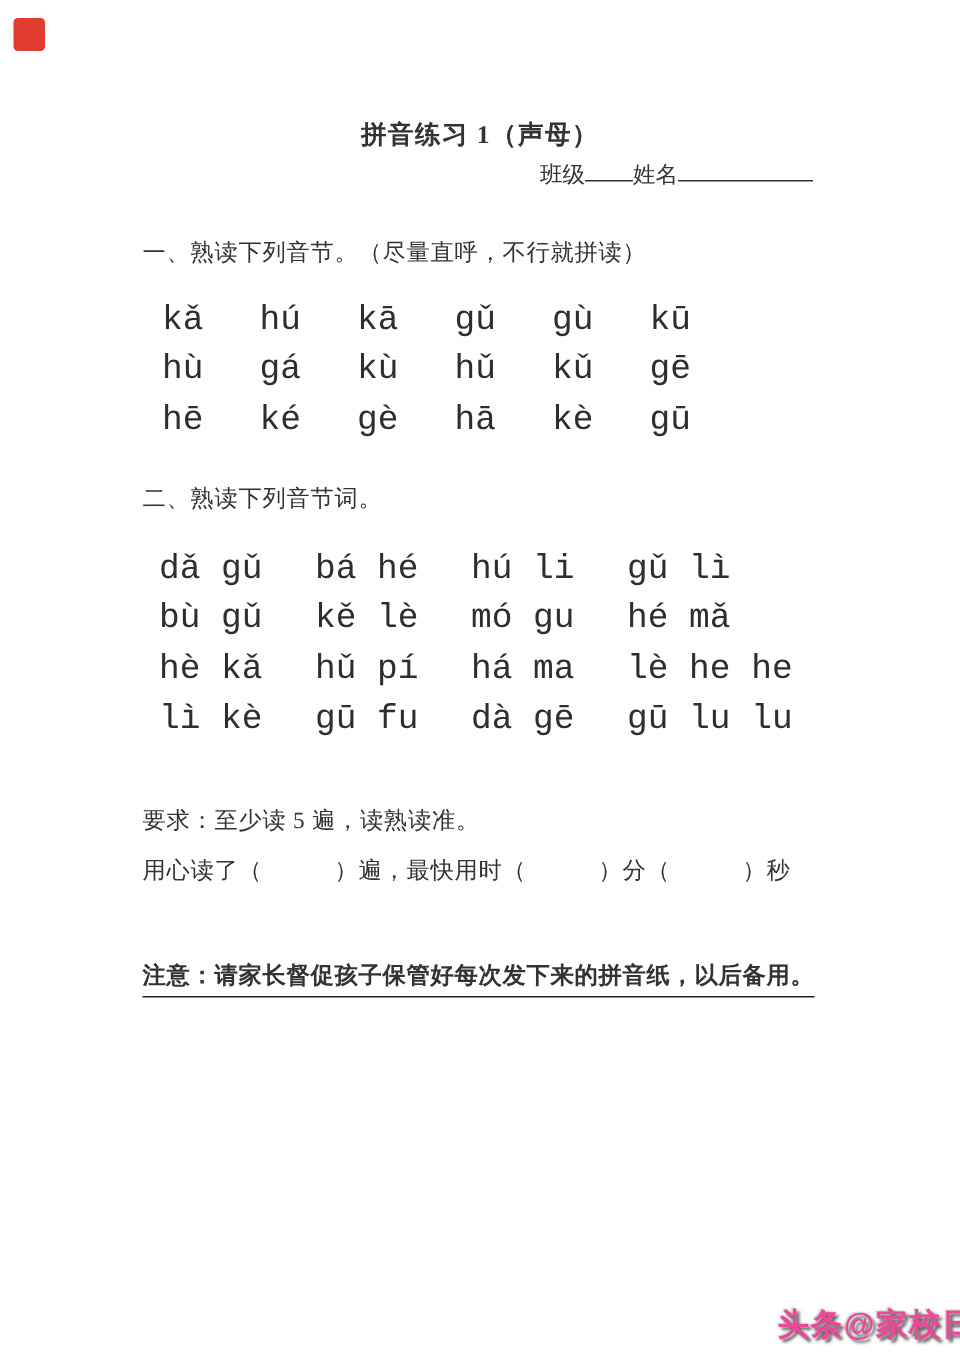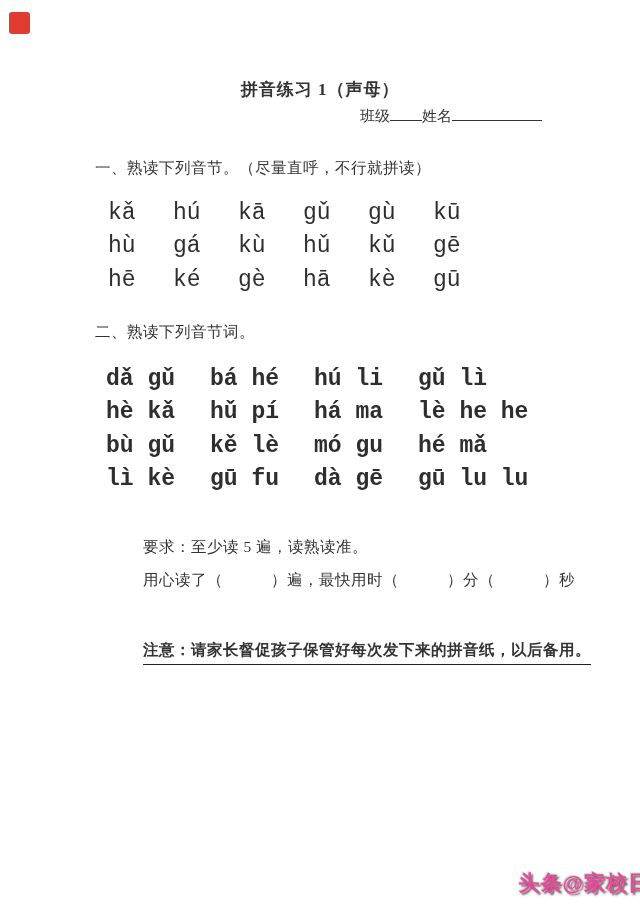--- a/index.html
+++ b/index.html
@@ -62,37 +62,36 @@
   .s1-heading { top: 134px; }
   .s2-heading { top: 298px; }
   .pblock {
     position: absolute;
     font-family: "Liberation Mono", "DejaVu Sans Mono", monospace;
     font-size: 23px;
     color: #2e2e2e;
     margin-top: 36px;
   }
   .block1 { left: 108px; top: 160px; }
-  .block2 { left: 106px; top: 326px; font-weight: bold; }
+  .block2 { left: 106px; top: 326px; }
   .prow {
     display: flex;
     height: 33.5px;
     align-items: center;
     white-space: pre;
   }
   .block1 .pcell { width: 65px; }
   .block2 .pcell { width: 104px; }
   .block2 .pcell:last-child { width: auto; }
   .footer-line {
     position: absolute;
     left: 95px;
     font-size: 15.5px;
     letter-spacing: 0.5px;
     white-space: pre;
-    margin-left: 48px;
   }
   .requirement { top: 537px; }
   .reading-record { top: 570px; }
   .signature { left: 310px; top: 604px; }
   .notice {
     top: 640px;
     font-weight: bold;
     border-bottom: 1.5px solid #222;
     padding-bottom: 3px;
   }
@@ -152,30 +151,30 @@
   <div class="sec-heading s2-heading">二、熟读下列音节词。</div>
 
   <div class="pblock block2">
     <div class="prow">
       <span class="pcell">dǎ gǔ</span>
       <span class="pcell">bá hé</span>
       <span class="pcell">hú li</span>
       <span class="pcell">gǔ lì</span>
     </div>
     <div class="prow">
+      <span class="pcell">bù gǔ</span>
+      <span class="pcell">kě lè</span>
+      <span class="pcell">mó gu</span>
+      <span class="pcell">hé mǎ</span>
+    </div>
+    <div class="prow">
       <span class="pcell">hè kǎ</span>
       <span class="pcell">hǔ pí</span>
       <span class="pcell">há ma</span>
       <span class="pcell">lè he he</span>
-    </div>
-    <div class="prow">
-      <span class="pcell">bù gǔ</span>
-      <span class="pcell">kě lè</span>
-      <span class="pcell">mó gu</span>
-      <span class="pcell">hé mǎ</span>
     </div>
     <div class="prow">
       <span class="pcell">lì kè</span>
       <span class="pcell">gū fu</span>
       <span class="pcell">dà gē</span>
       <span class="pcell">gū lu lu</span>
     </div>
   </div>
 
   <div class="footer-line requirement">要求：至少读 5 遍，读熟读准。</div>

